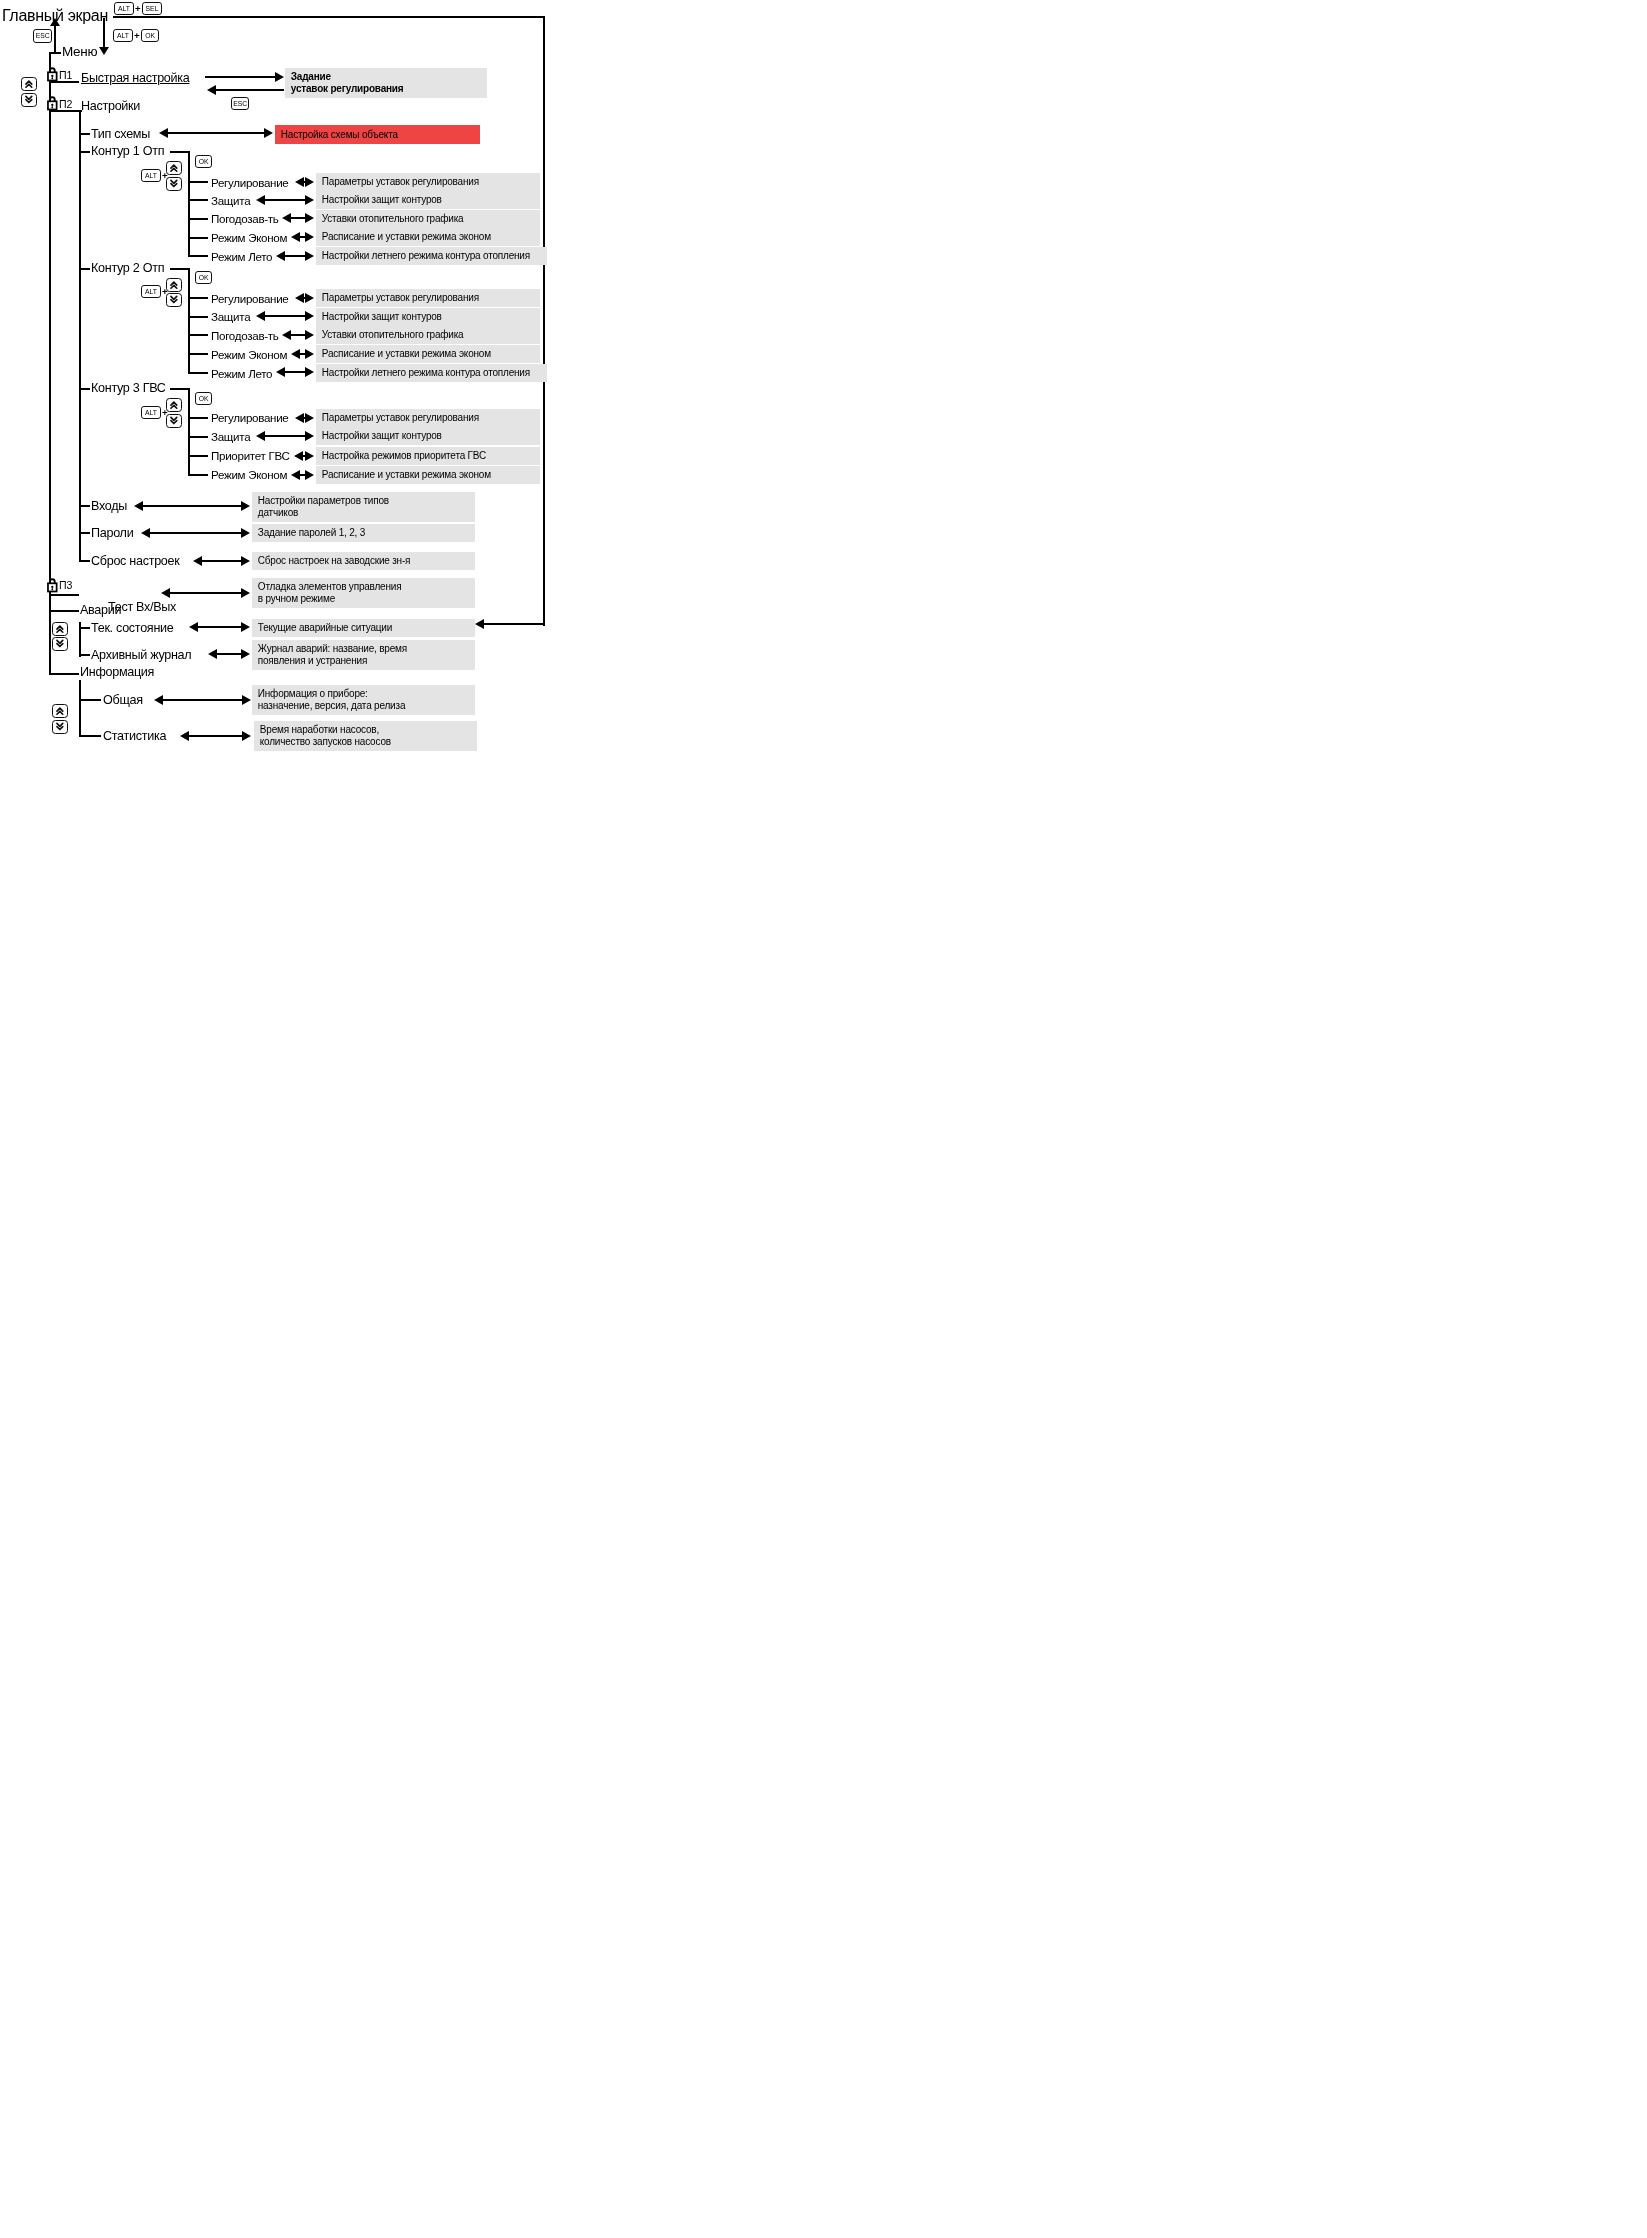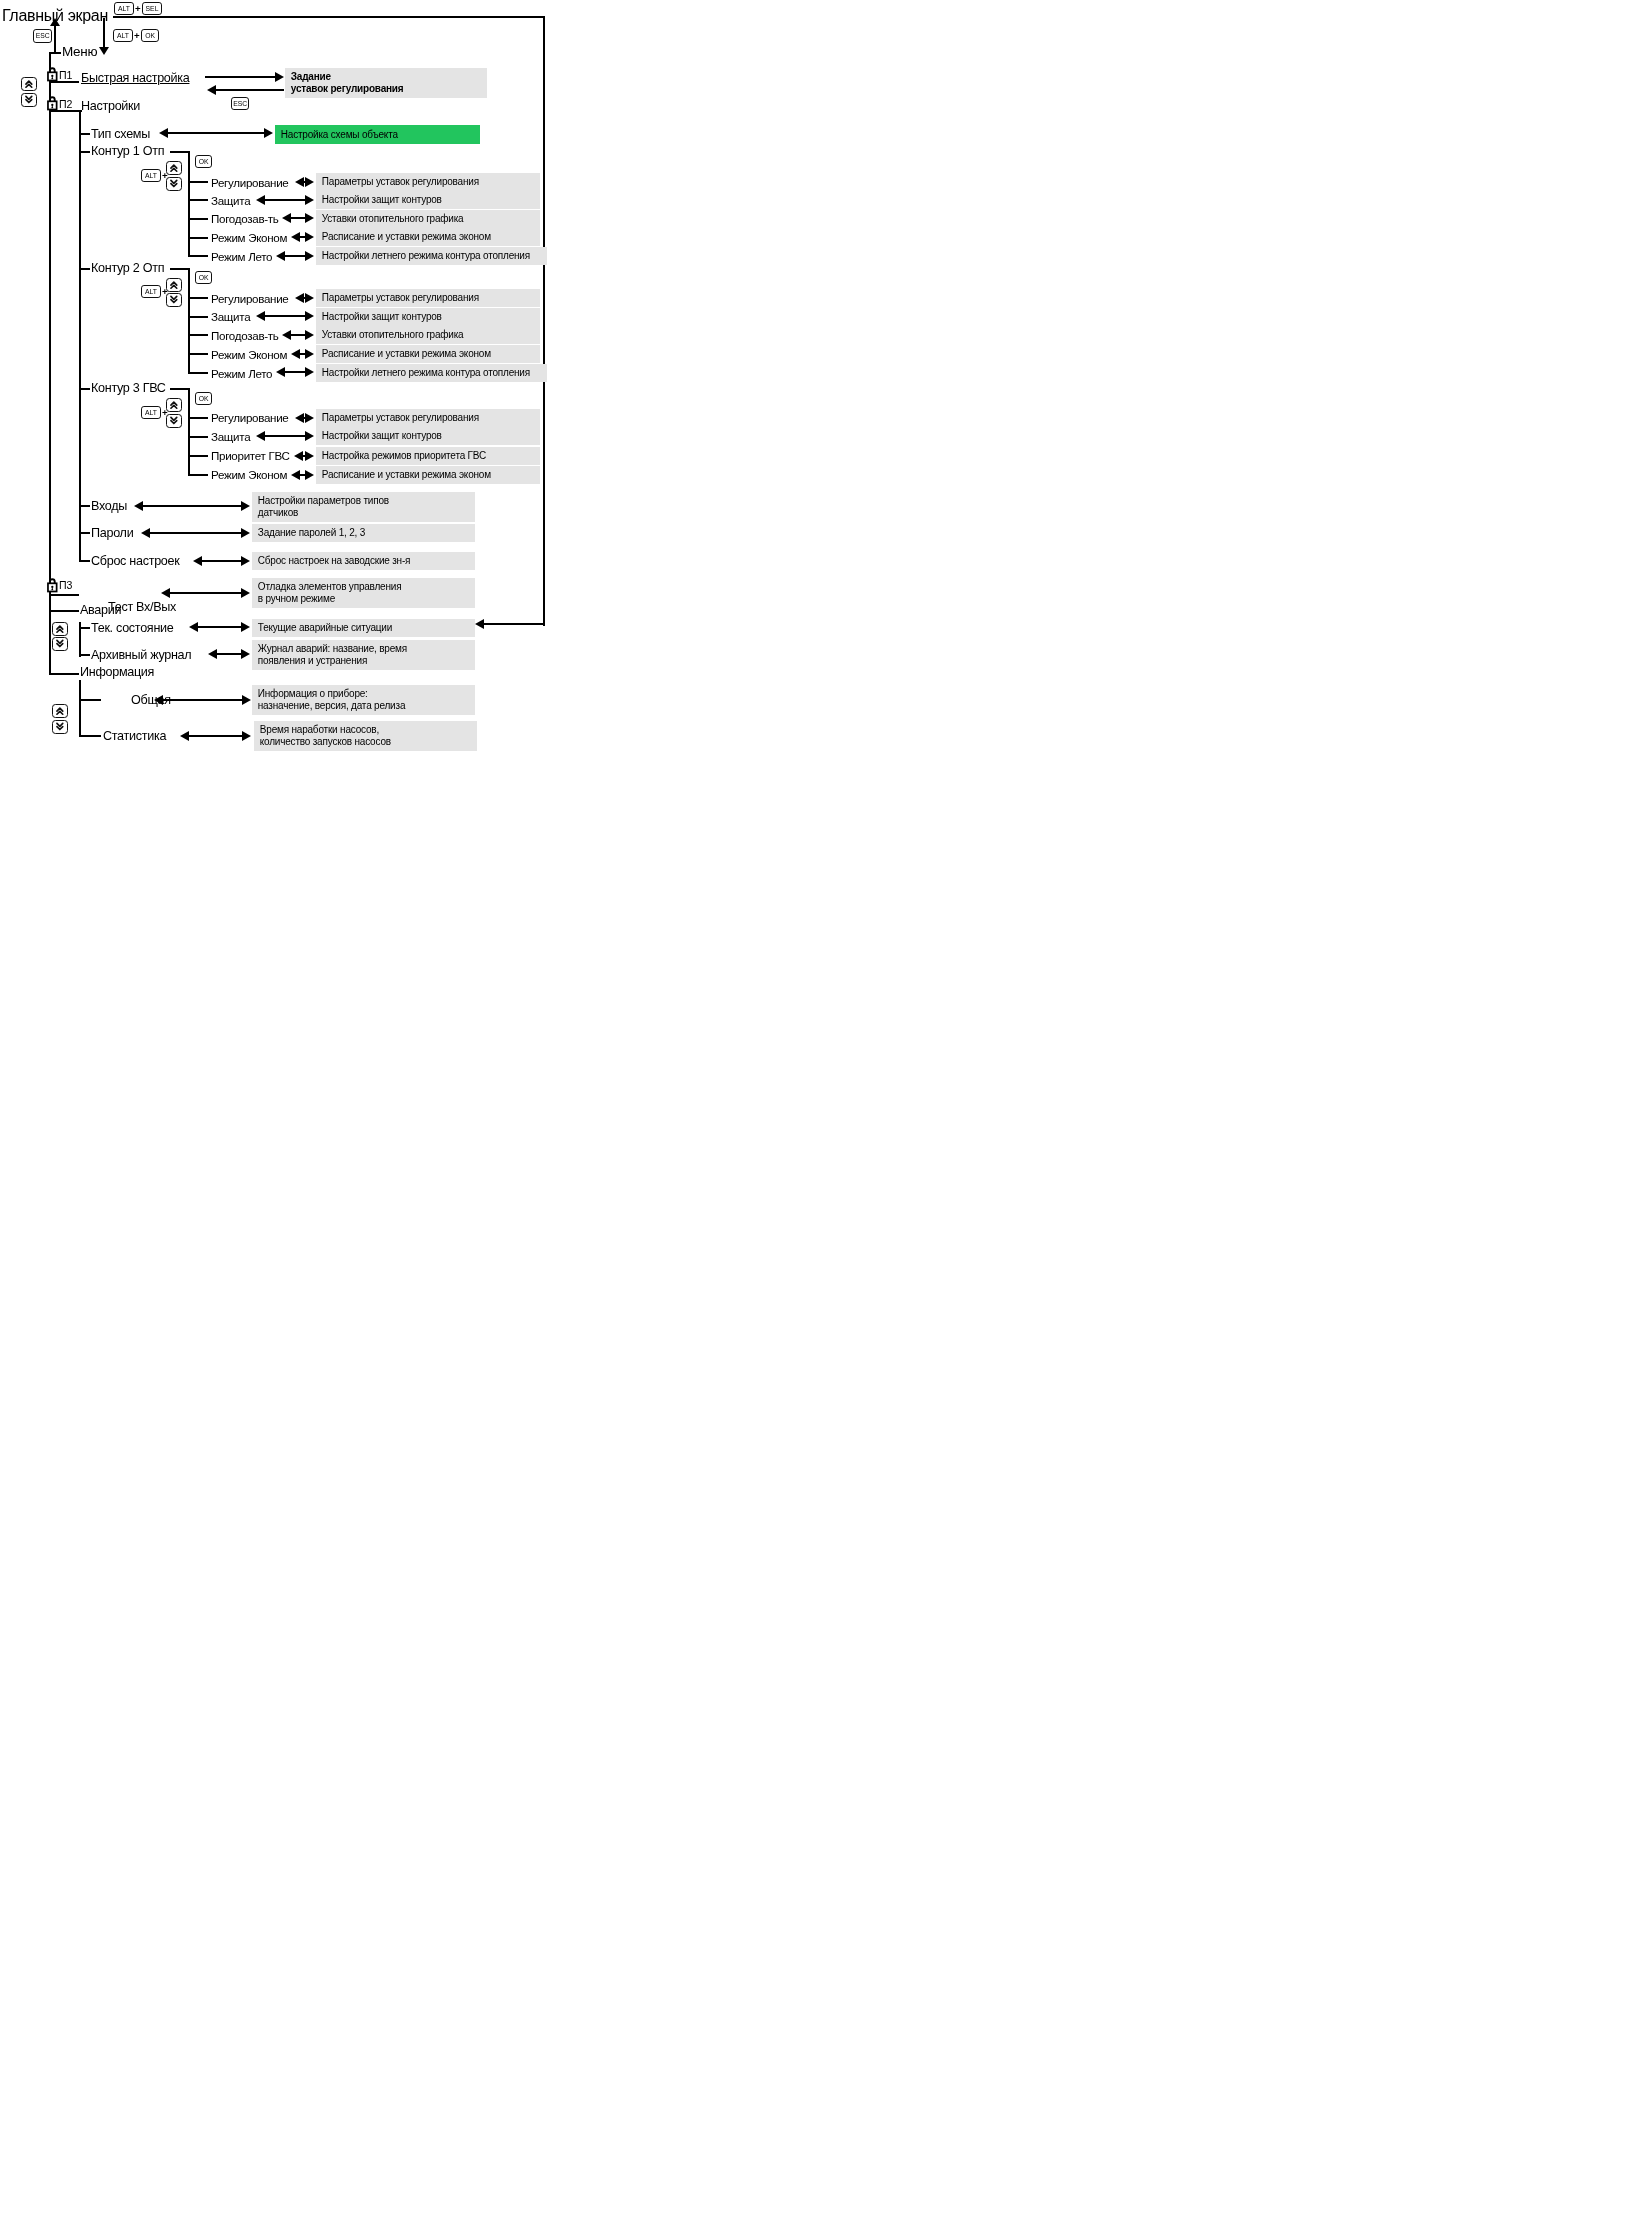--- a/index.html
+++ b/index.html
@@ -267,28 +267,28 @@
   <div class="lbl f24" style="left:211px;top:449px;">Приоритет ГВС</div>
   <div class="lbl f24" style="left:211px;top:468px;">Режим Эконом</div>
   <div class="lbl f26" style="left:91px;top:499px;">Входы</div>
   <div class="lbl f26" style="left:91px;top:526px;">Пароли</div>
   <div class="lbl f26" style="left:91px;top:554px;">Сброс настроек</div>
   <div class="lbl f26" style="left:80px;top:600px;margin-left:28px;">Тест Вх/Вых</div>
   <div class="lbl f26" style="left:80px;top:603px;">Аварии</div>
   <div class="lbl f26" style="left:91px;top:621px;">Тек. состояние</div>
   <div class="lbl f26" style="left:91px;top:648px;">Архивный журнал</div>
   <div class="lbl f26" style="left:80px;top:665px;">Информация</div>
-  <div class="lbl f26" style="left:103px;top:693px;margin-left:28px;">Общая</div>
+  <div class="lbl f26" style="left:103px;top:693px;">Общая</div>
   <div class="lbl f26" style="left:103px;top:729px;">Статистика</div>
 
   <div class="box" style="left: 285px; top: 68px; width: 202px; height: 30px; background: rgb(228, 228, 228); font-weight: bold;">
     <span>Задание</span>
     <span>уставок регулирования</span>
   </div>
-  <div class="box" style="left: 275px; top: 125px; width: 205px; height: 19.3px; background: #22c55e;">
+  <div class="box" style="left: 275px; top: 125px; width: 205px; height: 19.3px; background: #ef4444;">
     <span>Настройка схемы объекта</span>
   </div>
 
   <div class="box" style="left: 316px; top: 173px; width: 224px; height: 18.3px; background: rgb(228, 228, 228);">
     <span>Параметры уставок регулирования</span>
   </div>
   <div class="box" style="left: 316px; top: 191px; width: 224px; height: 18.3px; background: rgb(228, 228, 228);">
     <span>Настройки защит контуров</span>
   </div>
   <div class="box" style="left: 316px; top: 210px; width: 224px; height: 18.3px; background: rgb(228, 228, 228);">

